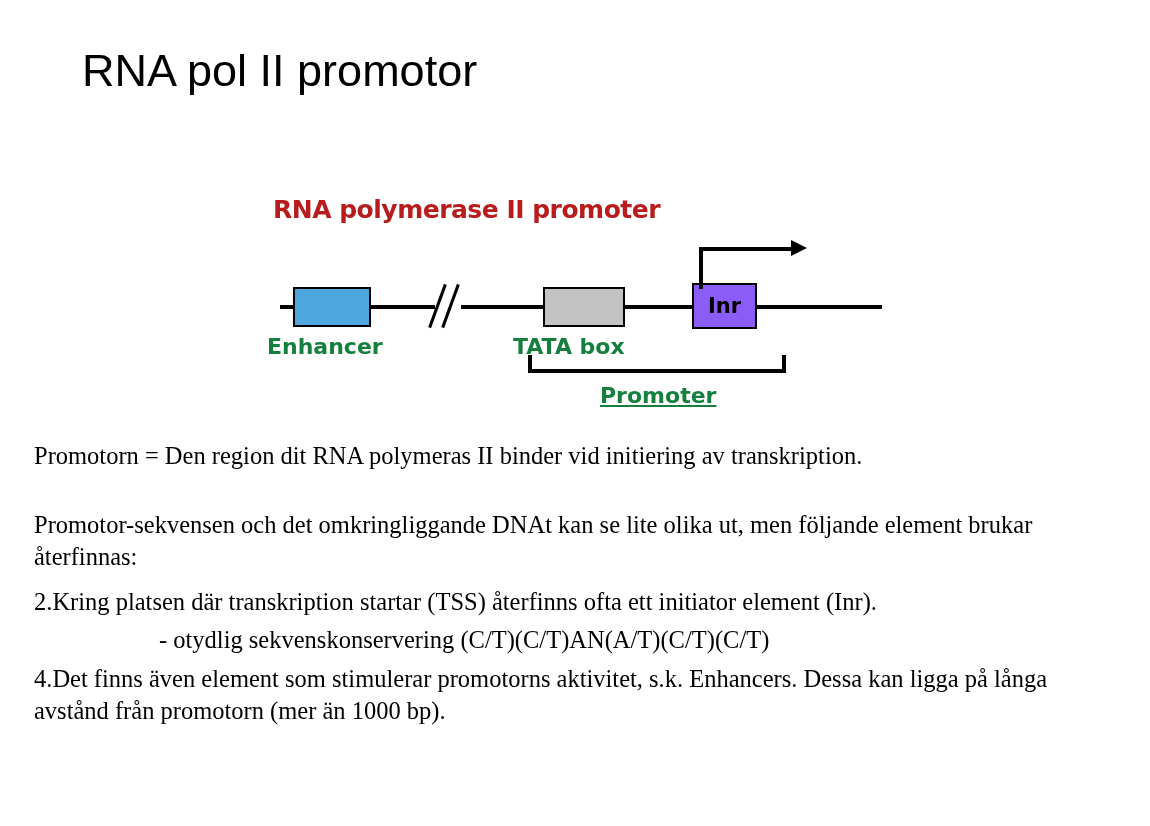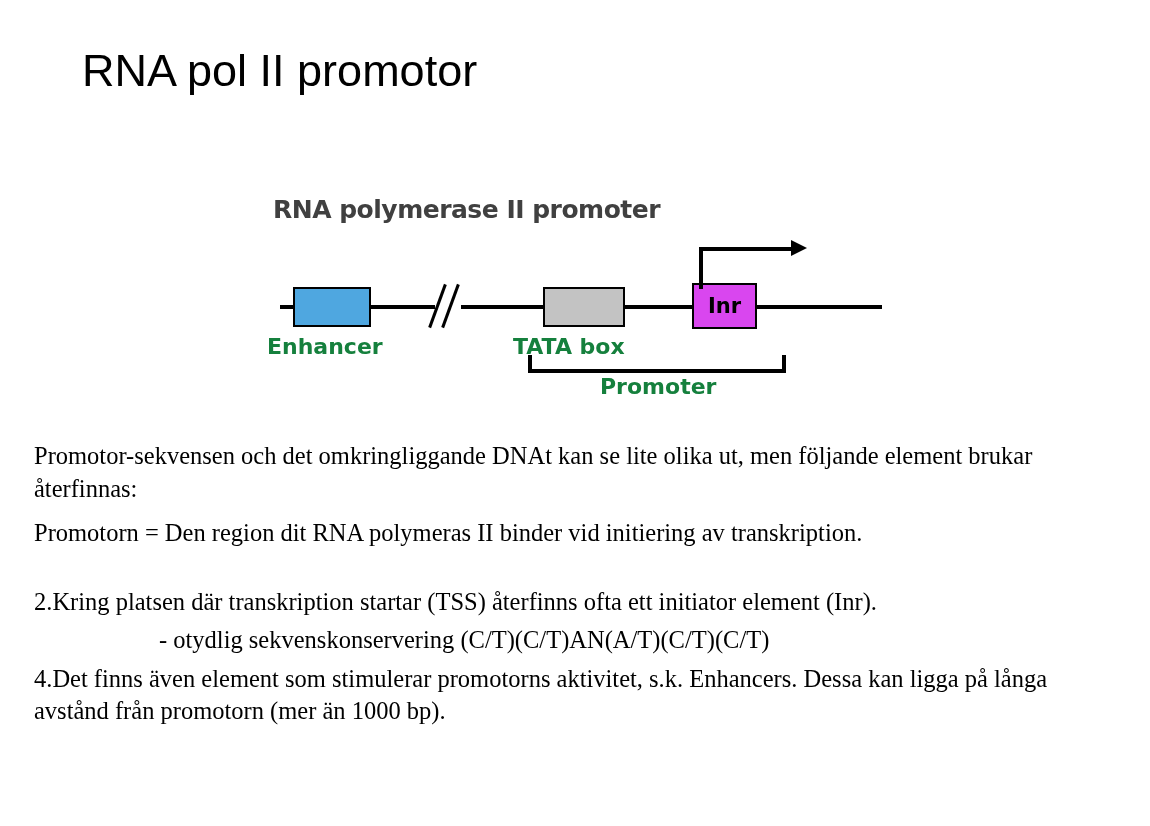--- a/index.html
+++ b/index.html
@@ -40,21 +40,21 @@
     width: 660px;
     height: 230px;
   }
   .figure-title {
     position: absolute;
     left: 18px;
     top: 0px;
     font-family: "DejaVu Sans", sans-serif;
     font-size: 25px;
     font-weight: bold;
-    color: #404040;
+    color: #b91c1c;
     white-space: nowrap;
     letter-spacing: -0.5px;
   }
   .dna-line {
     position: absolute;
     left: 25px;
     top: 110px;
     width: 602px;
     height: 4px;
     background: #000000;
@@ -103,40 +103,40 @@
     top: 92px;
     width: 82px;
     height: 40px;
     background: #c3c3c3;
   }
   .box-inr {
     left: 437px;
     top: 88px;
     width: 65px;
     height: 46px;
-    background: #d946ef;
+    background: #8b5cf6;
     display: flex;
     align-items: center;
     justify-content: center;
     font-family: "DejaVu Sans", sans-serif;
     font-weight: bold;
     font-size: 21px;
     color: #000000;
   }
   .label {
     position: absolute;
     font-family: "DejaVu Sans", sans-serif;
     font-weight: bold;
     font-size: 22px;
     color: #15803d;
     white-space: nowrap;
   }
   .label-enhancer { left: 12px; top: 139px; }
   .label-tata { left: 258px; top: 139px; }
-  .label-promoter { left: 345px; top: 179px; }
+  .label-promoter { left: 345px; top: 188px; text-decoration: underline; }
 
   
   .tss-arrow {
     position: absolute;
     left: 444px;
     top: 48px;
     width: 120px;
     height: 46px;
   }
   .tss-arrow .vert {
@@ -247,20 +247,20 @@
 
     <div class="bracket">
       <div class="tick left"></div>
       <div class="tick right"></div>
       <div class="bar"></div>
     </div>
     <div class="label label-promoter">Promoter</div>
   </div>
 
   <div class="body-text">
+    <p class="para p-lead">Promotorn = Den region dit RNA polymeras II binder vid initiering av transkription.</p>
     <p class="para p-intro">Promotor-sekvensen och det omkringliggande DNAt kan se lite olika ut, men följande element brukar återfinnas:</p>
-    <p class="para p-lead">Promotorn = Den region dit RNA polymeras II binder vid initiering av transkription.</p>
     <p class="para num">2.Kring platsen där transkription startar (TSS) återfinns ofta ett initiator element (Inr).</p>
     <p class="para indent">- otydlig sekvenskonservering (C/T)(C/T)AN(A/T)(C/T)(C/T)</p>
     <p class="para num">4.Det finns även element som stimulerar promotorns aktivitet, s.k. Enhancers. Dessa kan ligga på långa avstånd från promotorn (mer än 1000 bp).</p>
   </div>
 
 </div>
 
 </body></html>

